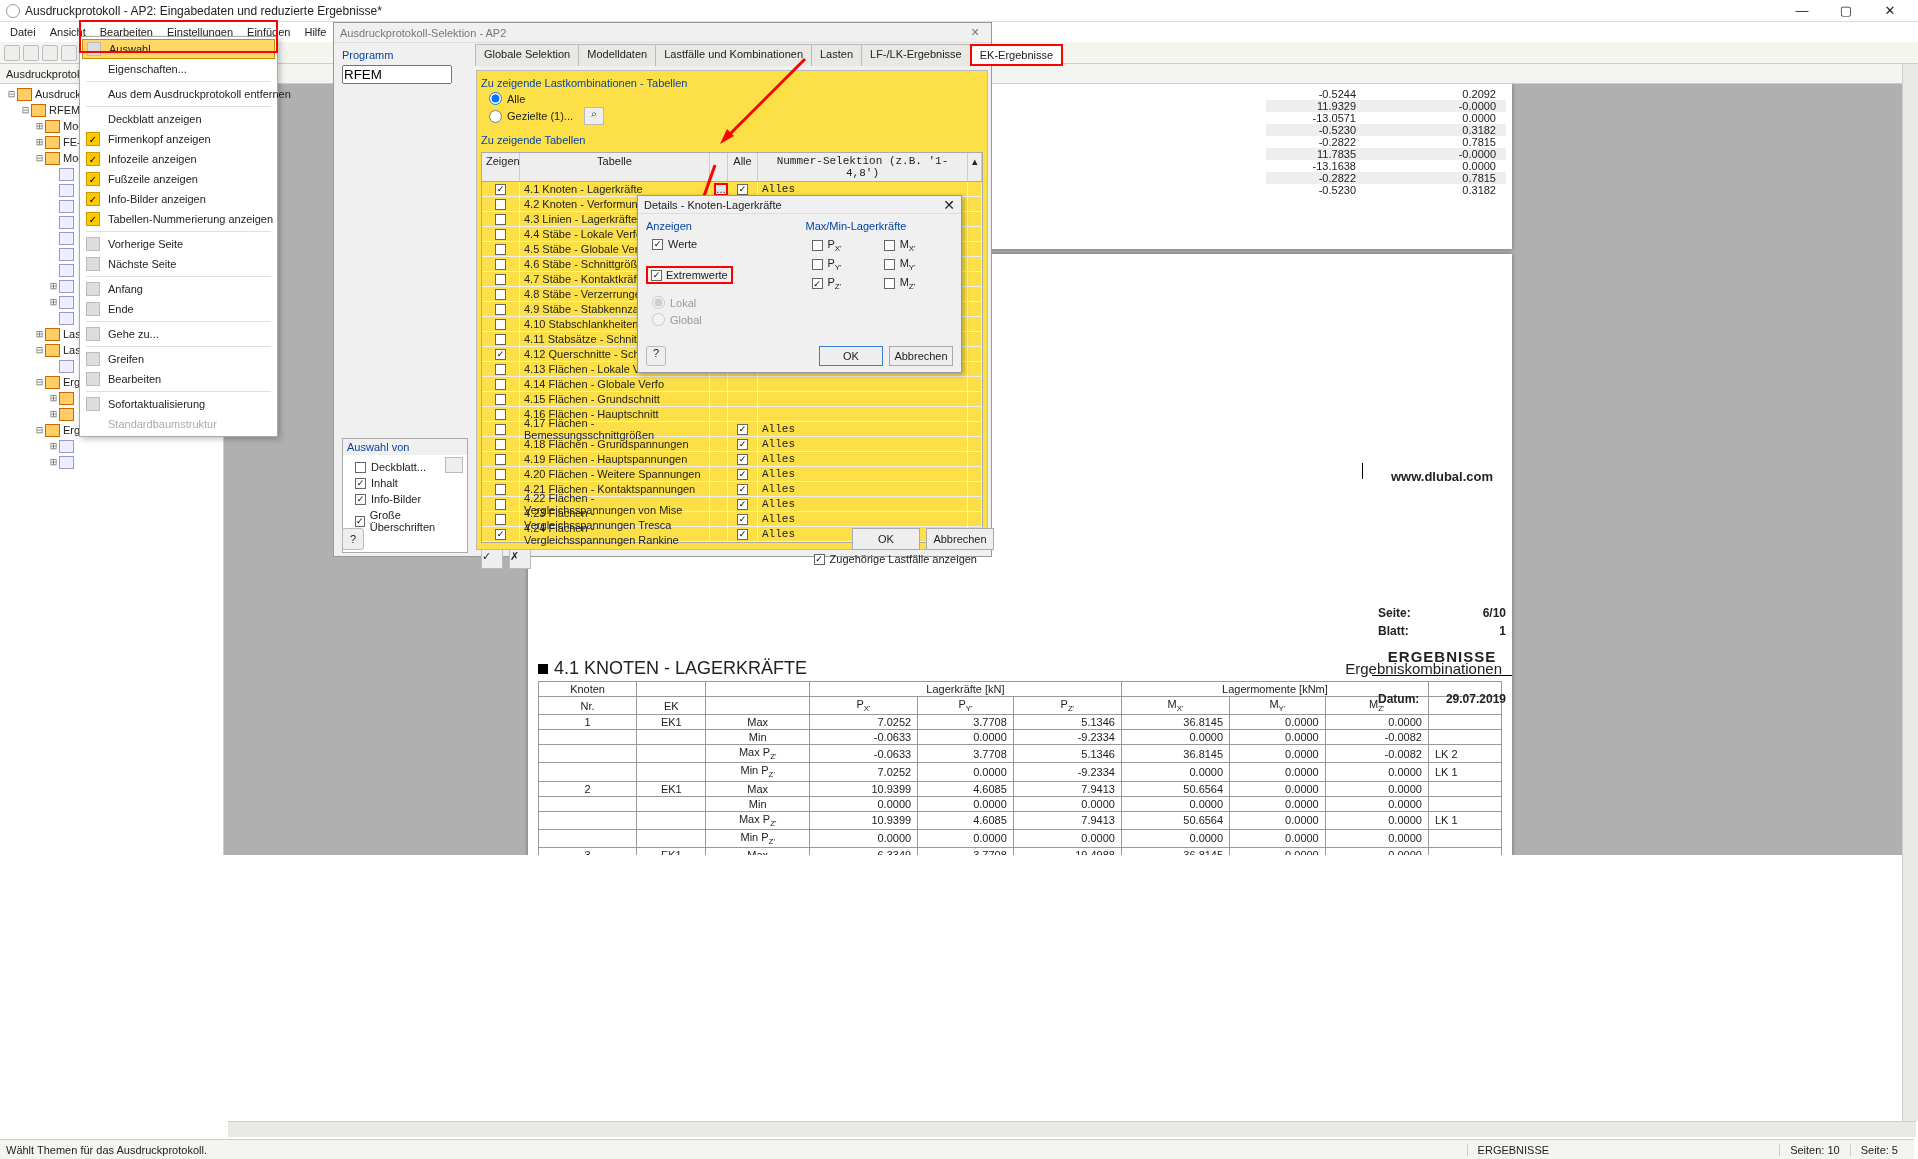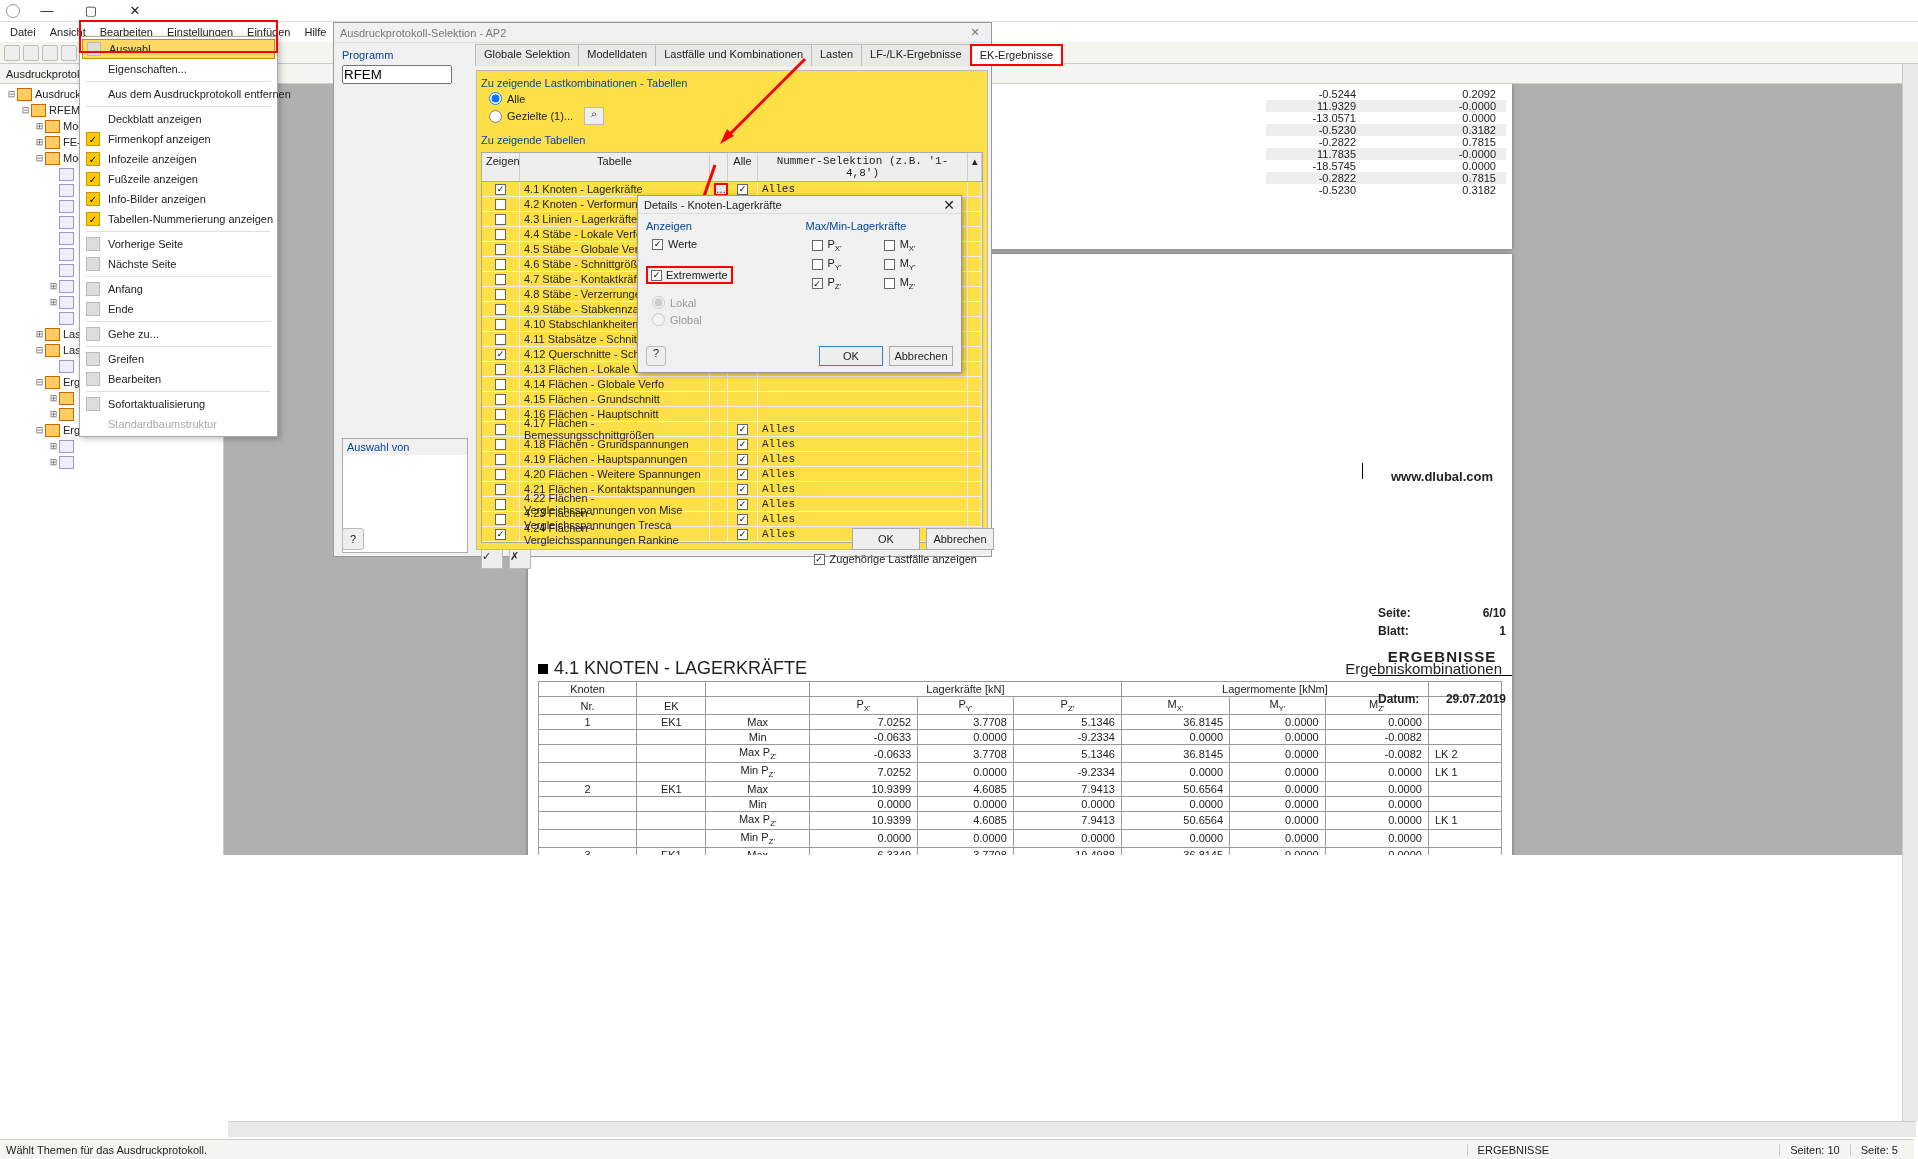--- a/index.html
+++ b/index.html
@@ -110,20 +110,21 @@
 .statusbar .seg { padding: 0 10px; border-left: 1px solid #ccc; }
 .scrubber { position: absolute; bottom: 22px; left: 228px; right: 2px; height: 16px; background: #e9e9e5; border-top: 1px solid #ccc; }
 .vscroll { position: absolute; right: 0; top: 64px; bottom: 38px; width: 16px; background: #e9e9e5; border-left: 1px solid #ccc; z-index: 30; }
 sub { font-size: 0.72em; }
 </style>
 </head>
 <body>
 
 <div class="titlebar">
   <div class="icon"></div>
+  <div class="title">Ausdruckprotokoll - AP2: Eingabedaten und reduzierte Ergebnisse*</div>
   <div class="winbtns">
     <div class="winbtn">—</div>
     <div class="winbtn">▢</div>
     <div class="winbtn">✕</div>
   </div>
 </div>
 
 <div class="menubar">
   <span>Datei</span>
   <span>Ansicht</span>
@@ -372,21 +373,21 @@
           </div>
           <div class="r">
             <div>-0.2822</div>
             <div>0.7815</div>
           </div>
           <div class="r odd">
             <div>11.7835</div>
             <div>-0.0000</div>
           </div>
           <div class="r">
-            <div>-18.5745</div>
+            <div>-13.1638</div>
             <div>0.0000</div>
           </div>
           <div class="r odd">
             <div>-0.2822</div>
             <div>0.7815</div>
           </div>
           <div class="r">
             <div>-0.5230</div>
             <div>0.3182</div>
           </div>
@@ -882,20 +883,39 @@
     <div style="flex:1"></div>
     <label class="chk-row">
         <span class="cbx ck"></span>
         <span>Zugehörige Lastfälle anzeigen</span>
       </label>
   </div>
 </div>
 
 <div class="display-box">
   <div class="grp-title">Auswahl von</div>
+  <div style="padding:4px 6px; position:relative;">
+    <div class="chk-row">
+        <span class="cbx"></span>
+        <span>Deckblatt...</span>
+      </div>
+    <div style="position:absolute; right:4px; top:2px; width:18px; height:16px; background:#eee; border:1px solid #bbb;"></div>
+    <div class="chk-row">
+        <span class="cbx ck"></span>
+        <span>Inhalt</span>
+      </div>
+    <div class="chk-row">
+        <span class="cbx ck"></span>
+        <span>Info-Bilder</span>
+      </div>
+    <div class="chk-row">
+        <span class="cbx ck"></span>
+        <span>Große Überschriften</span>
+      </div>
+  </div>
 </div>
 
 <div class="helpbtn">?</div>
 <div class="okbtn">OK</div>
 <div class="cancelbtn">Abbrechen</div>
 
 <div class="dlg2">
   <div class="dlg2-title">
       <span>Details - Knoten-Lagerkräfte</span>
       <span class="x">✕</span>

